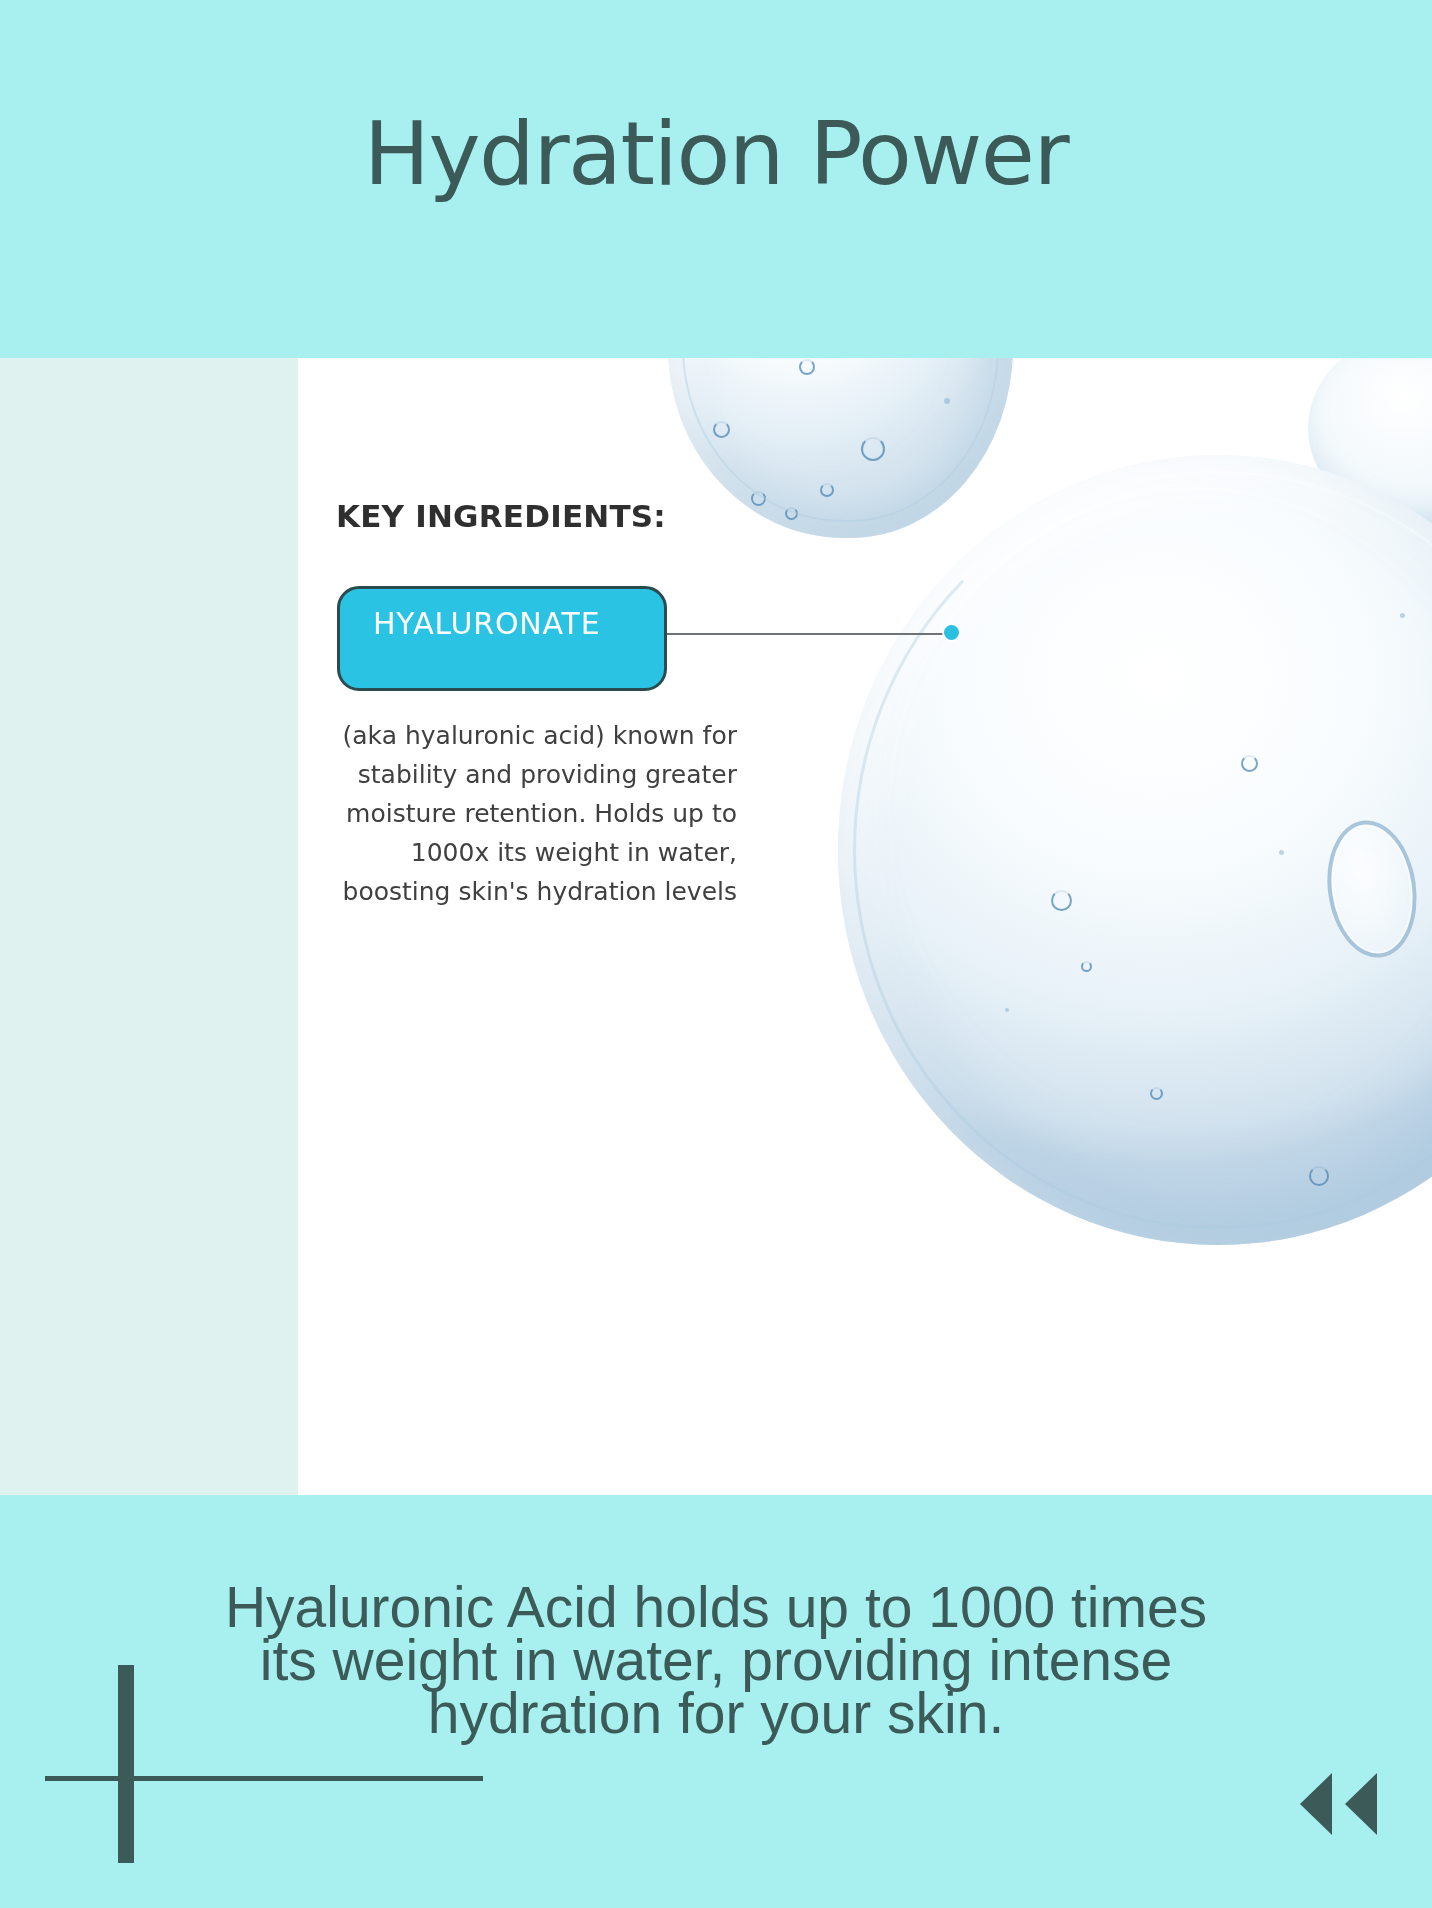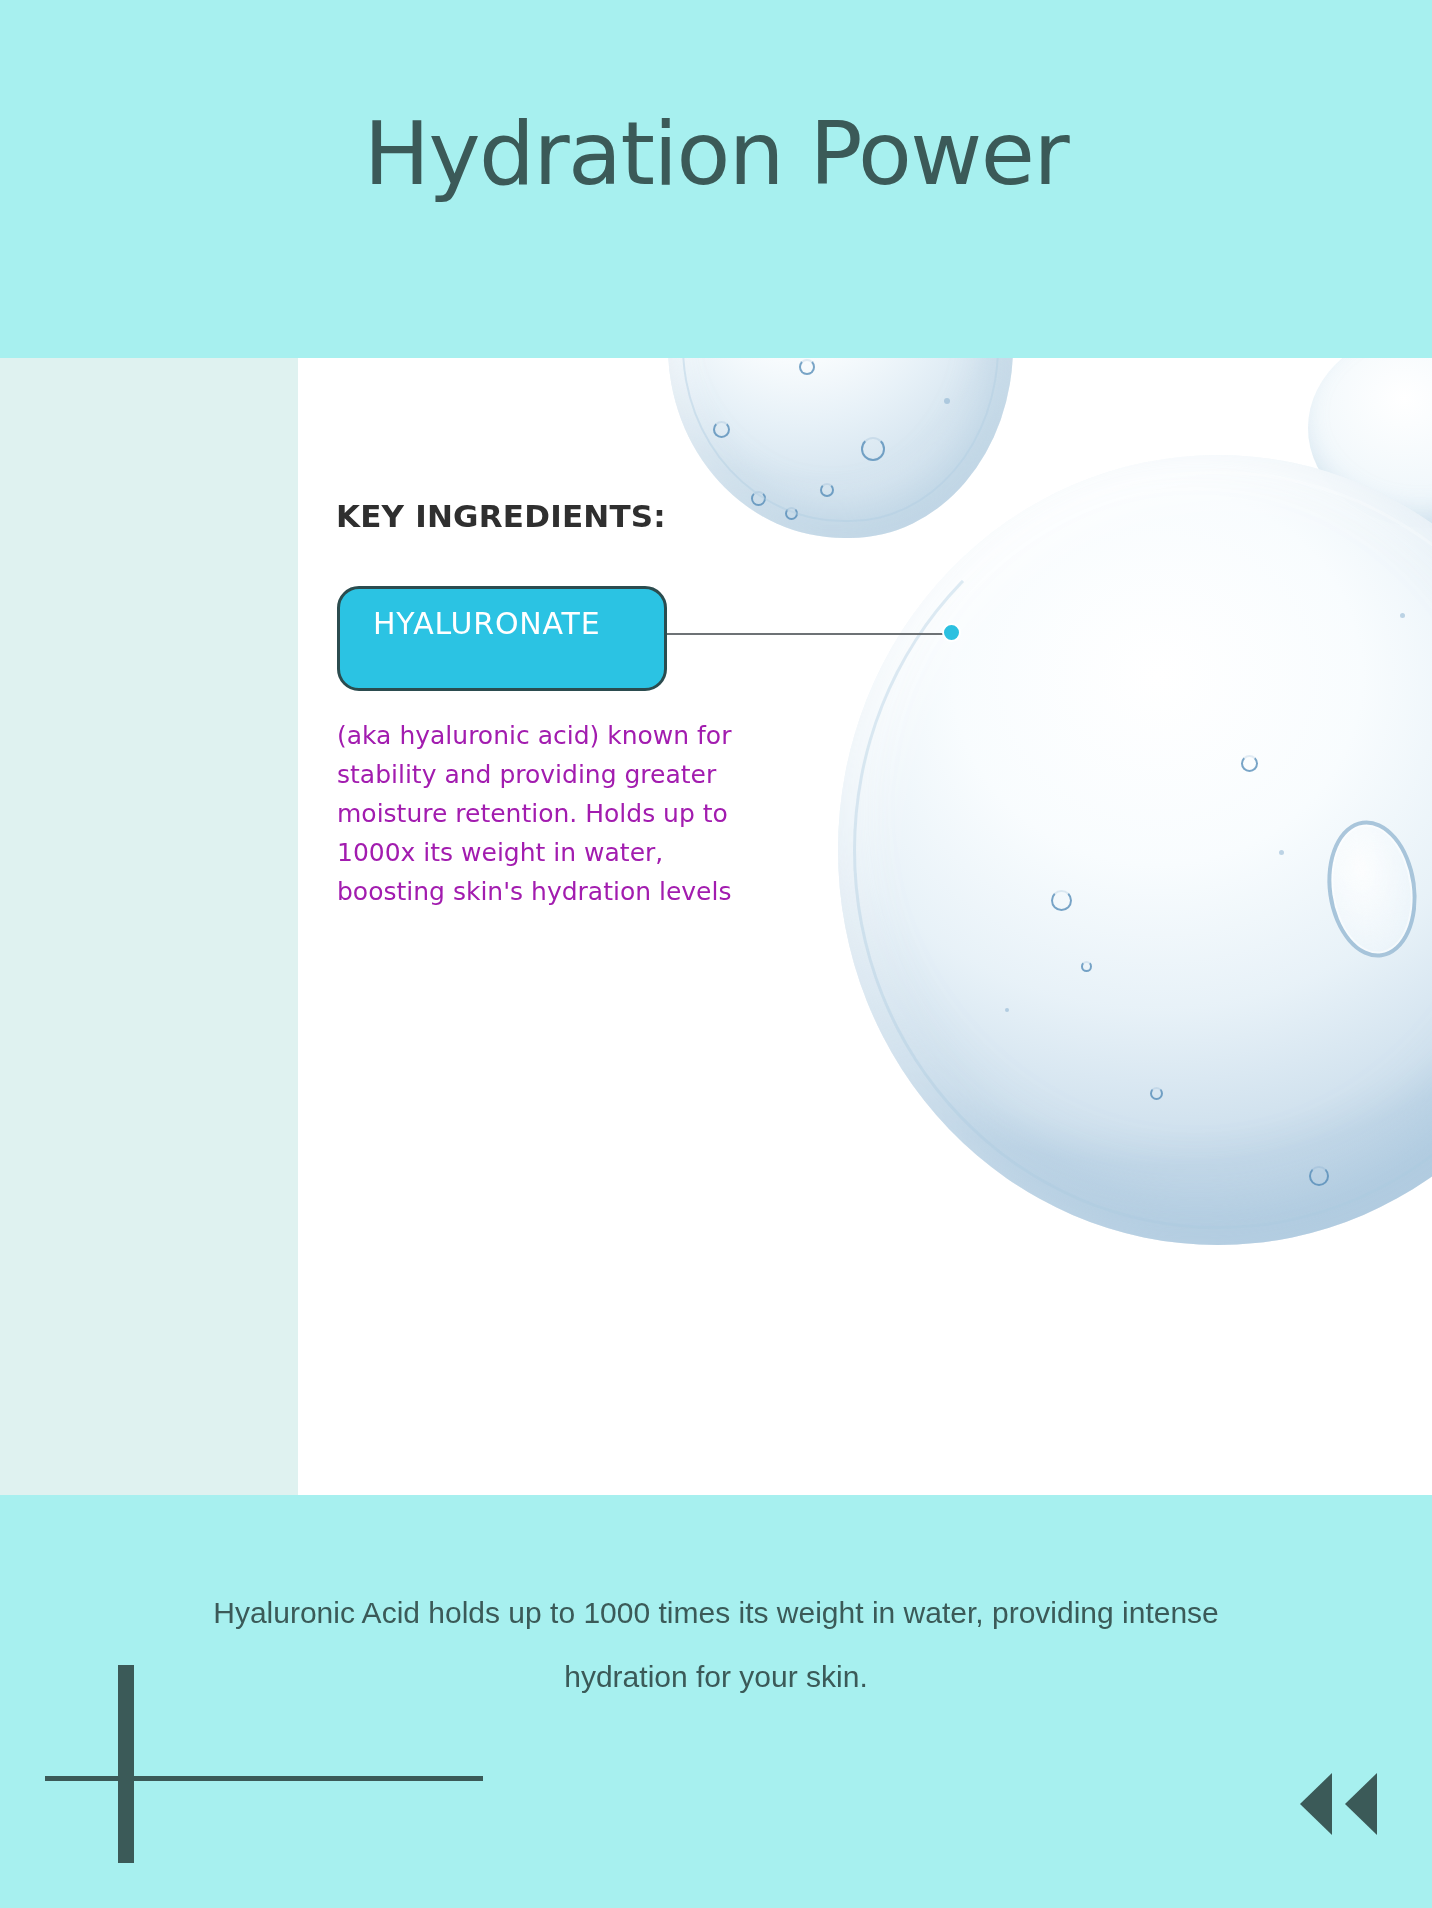--- a/index.html
+++ b/index.html
@@ -204,42 +204,43 @@
   .badge-line { display: block; white-space: nowrap; }
   .ingredient-desc {
     position: absolute;
     left: 337px;
     top: 358px;
     width: 400px;
     font-family: "DejaVu Sans", sans-serif;
     font-weight: 400;
     font-size: 25px;
     line-height: 39px;
-    color: #a21caf;
+    color: #404040;
+    text-align: right;
   }
 
   
   .footer {
     position: absolute;
     left: 0;
     top: 1495px;
     width: 1432px;
     height: 413px;
     background: #a7f0ef;
     overflow: hidden;
   }
   .footer-caption {
     position: absolute;
     left: 196px;
     top: 86px;
     width: 1040px;
     text-align: center;
     font-family: "Liberation Sans Narrow", "Liberation Sans", sans-serif;
-    font-size: 30px;
-    line-height: 64px;
+    font-size: 57px;
+    line-height: 53px;
     color: #3b5a58;
   }
   .cross-v {
     position: absolute;
     left: 118px;
     top: 170px;
     width: 16px;
     height: 198px;
     background: #3b5a58;
   }

